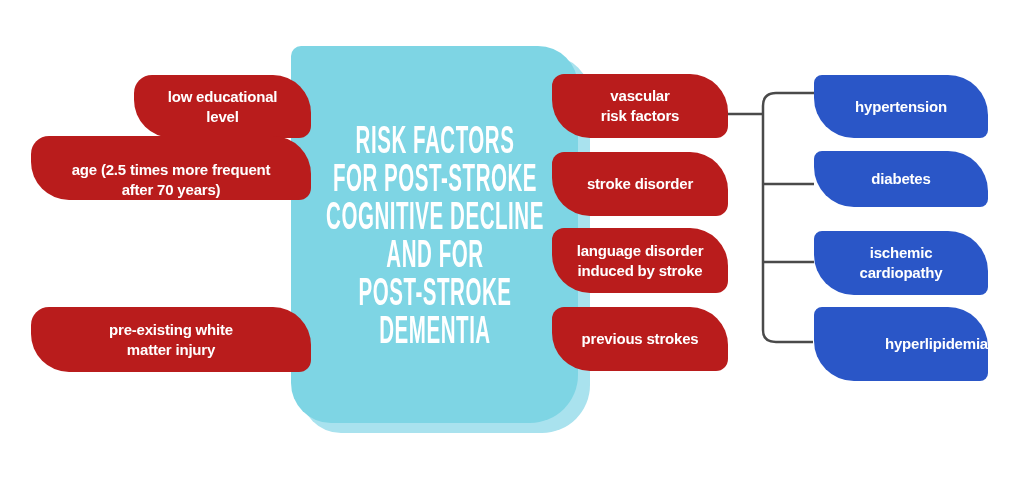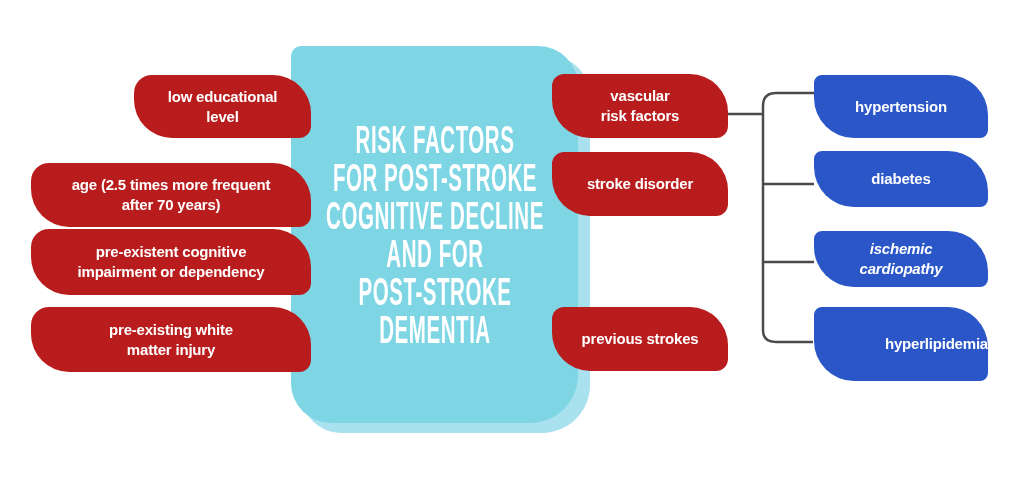--- a/index.html
+++ b/index.html
@@ -64,32 +64,32 @@
   }
   .bubble.right-col{
     border-radius:12px 38px 12px 38px;
   }
   .bubble.dark{
     background:#2a56c7;
     border-radius:8px 40px 8px 40px;
   }
   
   .lb1{left:134px;top:75px;width:177px;height:63px;}
-  .lb2{left:31px;top:163px;width:280px;height:64px;}
+  .lb2{left:31px;top:136px;width:280px;height:64px;align-items:flex-end;}
   .lb3{left:31px;top:229px;width:280px;height:66px;}
   .lb4{left:31px;top:307px;width:280px;height:65px;}
   
   .rb1{left:552px;top:74px;width:176px;height:64px;}
   .rb2{left:552px;top:152px;width:176px;height:64px;}
   .rb3{left:552px;top:228px;width:176px;height:65px;}
   .rb4{left:552px;top:307px;width:176px;height:64px;}
   
   .db1{left:814px;top:75px;width:174px;height:63px;}
   .db2{left:814px;top:151px;width:174px;height:56px;}
-  .db3{left:814px;top:231px;width:174px;height:56px;font-style:italic;}
+  .db3{left:814px;top:231px;width:174px;height:64px;}
   .db4{left:814px;top:307px;width:174px;height:74px;justify-content:flex-end;}
 </style>
 </head>
 <body>
 
 <div class="canvas">
 
   <div class="panel-back"></div>
 
   <div class="panel">
@@ -109,35 +109,35 @@
   </svg>
 
   <div class="bubble mid left-col lb1">
     <span>low educational
 level</span>
   </div>
   <div class="bubble mid left-col lb2">
     <span>age (2.5 times more frequent
 after 70 years)</span>
   </div>
-  <div class="bubble mid left-col lb3">
-    <span>pre-existent cognitive
-impairment or dependency</span>
-  </div>
   <div class="bubble mid right-col rb1">
     <span>vascular
 risk factors</span>
   </div>
 
   <div class="bubble mid left-col lb4">
     <span>pre-existing white
 matter injury</span>
   </div>
   <div class="bubble mid right-col rb2">
     <span>stroke disorder</span>
+  </div>
+  <div class="bubble mid right-col rb3">
+    <span>language disorder
+induced by stroke</span>
   </div>
   <div class="bubble dark db1">
     <span>hypertension</span>
   </div>
 
   <div class="bubble mid right-col rb4">
     <span>previous strokes</span>
   </div>
   <div class="bubble dark db2">
     <span>diabetes</span>

